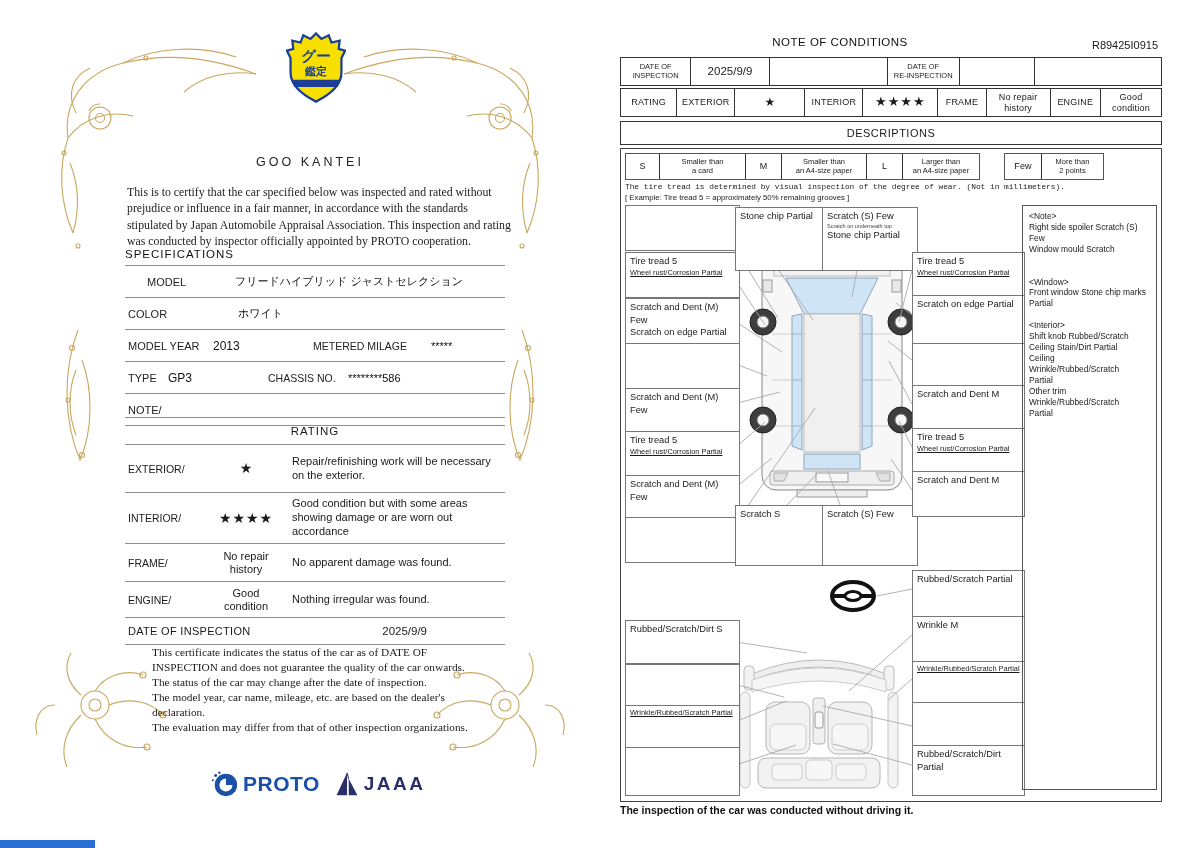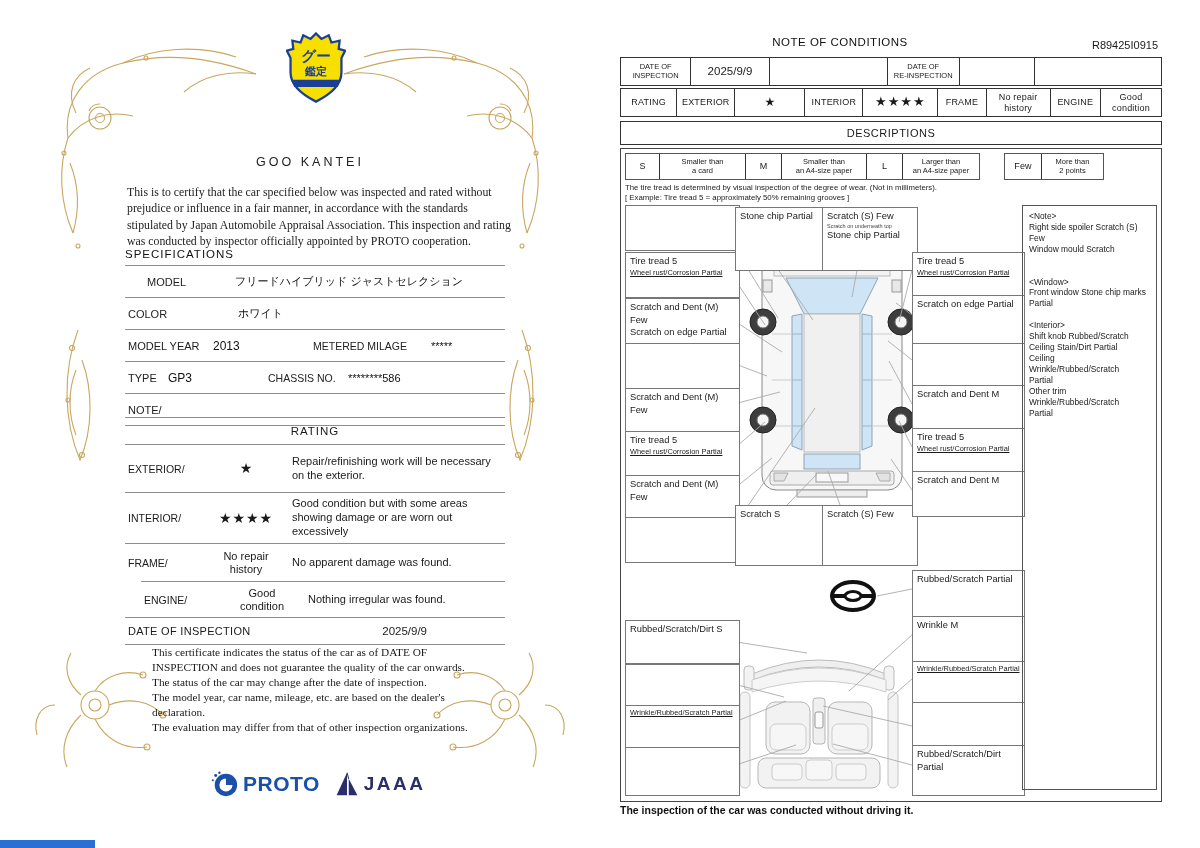--- a/index.html
+++ b/index.html
@@ -169,29 +169,29 @@
         <span>RATING</span>
       </div>
       <div class="rrow" style="min-height:47px;">
         <span class="rlabel">EXTERIOR/</span>
         <span class="rgrade rstar1">★</span>
         <span class="rdesc">Repair/refinishing work will be necessary on the exterior.</span>
       </div>
       <div class="rrow" style="min-height:50px;">
         <span class="rlabel">INTERIOR/</span>
         <span class="rgrade rstar4">★★★★</span>
-        <span class="rdesc">Good condition but with some areas showing damage or are worn out excessively</span>
+        <span class="rdesc">Good condition but with some areas showing damage or are worn out accordance</span>
       </div>
       <div class="rrow" style="min-height:37px;">
         <span class="rlabel">FRAME/</span>
         <span class="rgrade">No repair
 history</span>
         <span class="rdesc">No apparent damage was found.</span>
       </div>
-      <div class="rrow" style="min-height:35px;margin-left:16px;">
+      <div class="rrow" style="min-height:35px;">
         <span class="rlabel">ENGINE/</span>
         <span class="rgrade">Good
 condition</span>
         <span class="rdesc">Nothing irregular was found.</span>
       </div>
       <div class="rrow rdate">
         <span class="dl">DATE OF INSPECTION</span>
         <span class="dv">2025/9/9</span>
       </div>
     </div>
@@ -270,21 +270,21 @@
       <div class="cell lab-md" style="width:35px;">L</div>
       <div class="cell lab-sm" style="width:76px;">Larger than
 an A4-size paper</div>
     </div>
     <div class="tbl" style="left:404px;top:153px;height:25px;border-color:#555;">
       <div class="cell lab-md" style="width:36px;">Few</div>
       <div class="cell lab-sm" style="width:61px;">More than
 2 points</div>
     </div>
 
-    <div class="tread-note" style="top:183px;">The tire tread is determined by visual inspection of the degree of wear. (Not in millimeters).</div>
+    <div class="tread-note" style="top:183px;font-family:Liberation Mono, monospace;">The tire tread is determined by visual inspection of the degree of wear. (Not in millimeters).</div>
     <div class="tread-note" style="top:193px;">[ Example: Tire tread 5 = approximately 50% remaining grooves ]</div>
 
     <svg class="diagram-svg" style="left:147px;top:222px;" width="170" height="285" viewBox="-5 0 170 285">
       <rect x="30" y="0" width="100" height="9" rx="3" fill="#f3f3f3" stroke="#999"></rect>
       <rect x="22" y="1.5" width="6" height="6" fill="#eee" stroke="#999"></rect>
       <rect x="132" y="1.5" width="6" height="6" fill="#eee" stroke="#999"></rect>
       <rect x="10" y="14" width="140" height="254" rx="14" fill="#f7f7f7" stroke="#888"></rect>
       <rect x="18" y="18" width="124" height="17" rx="4" fill="#efefef" stroke="#aaa"></rect>
       <polygon points="24,22 48,22 43,32 28,32" fill="#e3e3e3" stroke="#999"></polygon>
       <polygon points="136,22 112,22 117,32 132,32" fill="#e3e3e3" stroke="#999"></polygon>

